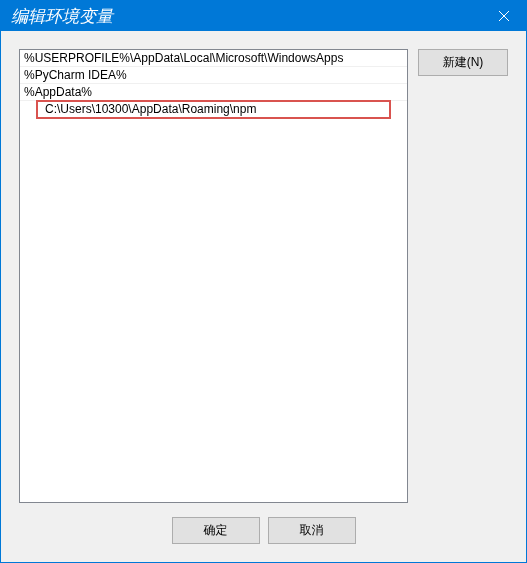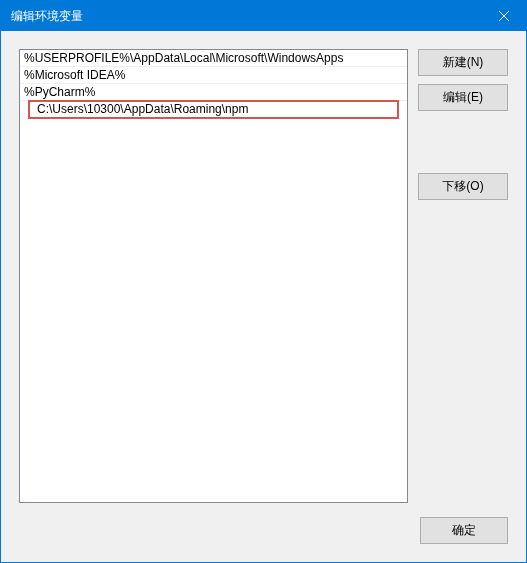--- a/index.html
+++ b/index.html
@@ -23,21 +23,22 @@
     .titlebar {
       height: 30px;
       background: #0078d7;
       color: #fff;
       display: flex;
       align-items: center;
       justify-content: space-between;
       padding-left: 10px;
     }
     .titlebar-title {
-      font-size: 12px;
+      font-size: 17px;
+      font-style: italic;
     }
     .titlebar-close {
       width: 45px;
       height: 30px;
       display: flex;
       align-items: center;
       justify-content: center;
       cursor: pointer;
     }
     .titlebar-close svg {
@@ -67,21 +68,21 @@
       line-height: 17px;
       padding: 0 4px;
       font-size: 12px;
       color: #000;
       border-bottom: 1px solid #f0f0f0;
       white-space: nowrap;
       overflow: hidden;
     }
     .list-item.highlighted {
       border: 2px solid #d9534f;
-      margin: -1px 8px;
+      margin: -1px 16px;
       height: 19px;
       line-height: 15px;
       position: relative;
       z-index: 1;
       padding-left: 7px;
     }
     .side-buttons {
       width: 90px;
       display: flex;
       flex-direction: column;
@@ -98,21 +99,21 @@
       white-space: nowrap;
     }
     .btn-spacer-sm {
       height: 8px;
     }
     .btn-spacer-lg {
       height: 38px;
     }
     .bottom-buttons {
       display: flex;
-      justify-content: flex-end;
+      justify-content: center;
       gap: 8px;
       margin-top: 14px;
     }
     .bottom-buttons .btn {
       width: 88px;
     }
   </style>
 </head>
 <body>
 
@@ -124,35 +125,34 @@
         <line x1="0" y1="0" x2="10" y2="10" stroke="#fff" stroke-width="1"></line>
         <line x1="10" y1="0" x2="0" y2="10" stroke="#fff" stroke-width="1"></line>
       </svg>
     </div>
   </div>
 
   <div class="dialog-body">
     <div class="main-area">
       <div class="listbox" id="listbox">
           <div class="list-item">%USERPROFILE%\AppData\Local\Microsoft\WindowsApps</div>
-          <div class="list-item">%Microsoft IDEA%</div>
-          <div class="list-item">%PyCharm%</div>
+          <div class="list-item">%PyCharm IDEA%</div>
+          <div class="list-item">%AppData%</div>
           <div class="list-item highlighted">C:\Users\10300\AppData\Roaming\npm</div>
         </div>
 
       <div class="side-buttons">
         <button class="btn">新建(N)</button>
         <div class="btn-spacer-sm"></div>
-        <button class="btn">编辑(E)</button>
         <div class="btn-spacer-sm"></div>
         <div class="btn-spacer-sm"></div>
         <div class="btn-spacer-lg"></div>
         <div class="btn-spacer-sm"></div>
-        <button class="btn">下移(O)</button>
         <div class="btn-spacer-lg"></div>
       </div>
     </div>
 
     <div class="bottom-buttons">
       <button class="btn">确定</button>
+      <button class="btn">取消</button>
     </div>
   </div>
 </div>
 
 </body></html>

